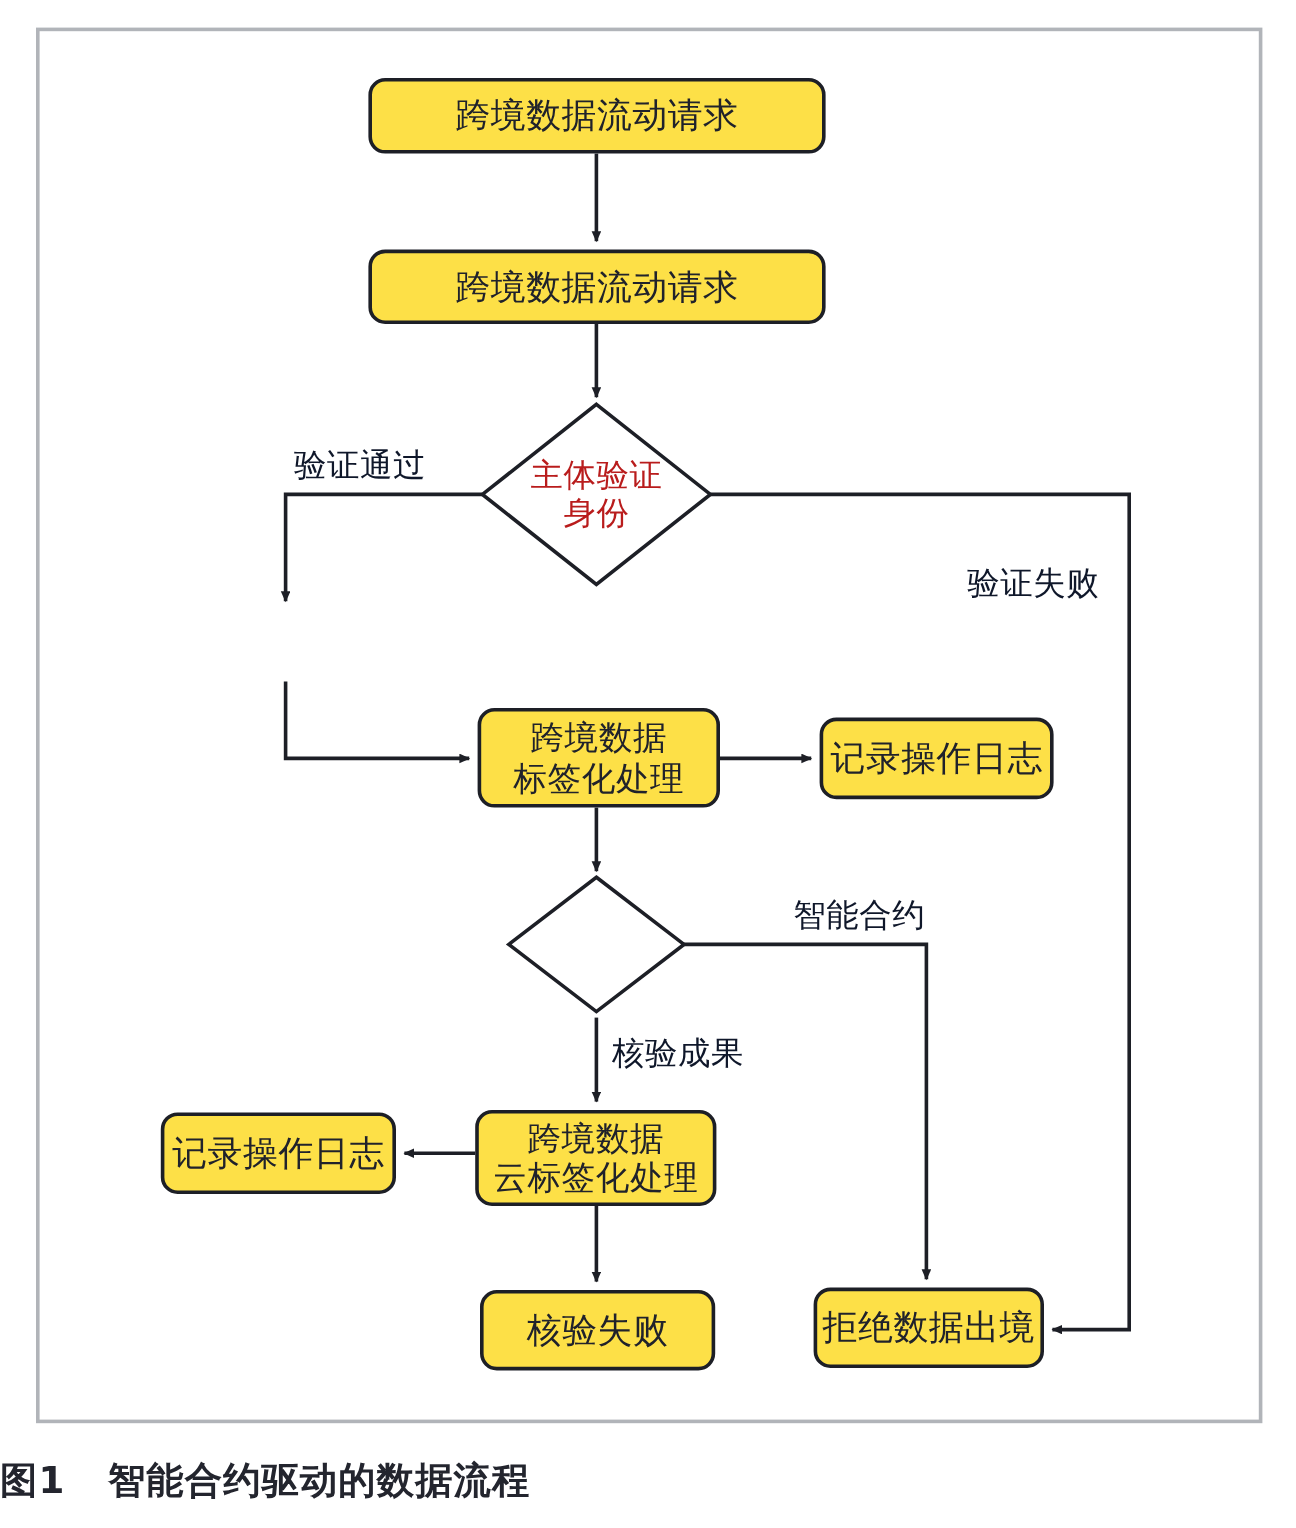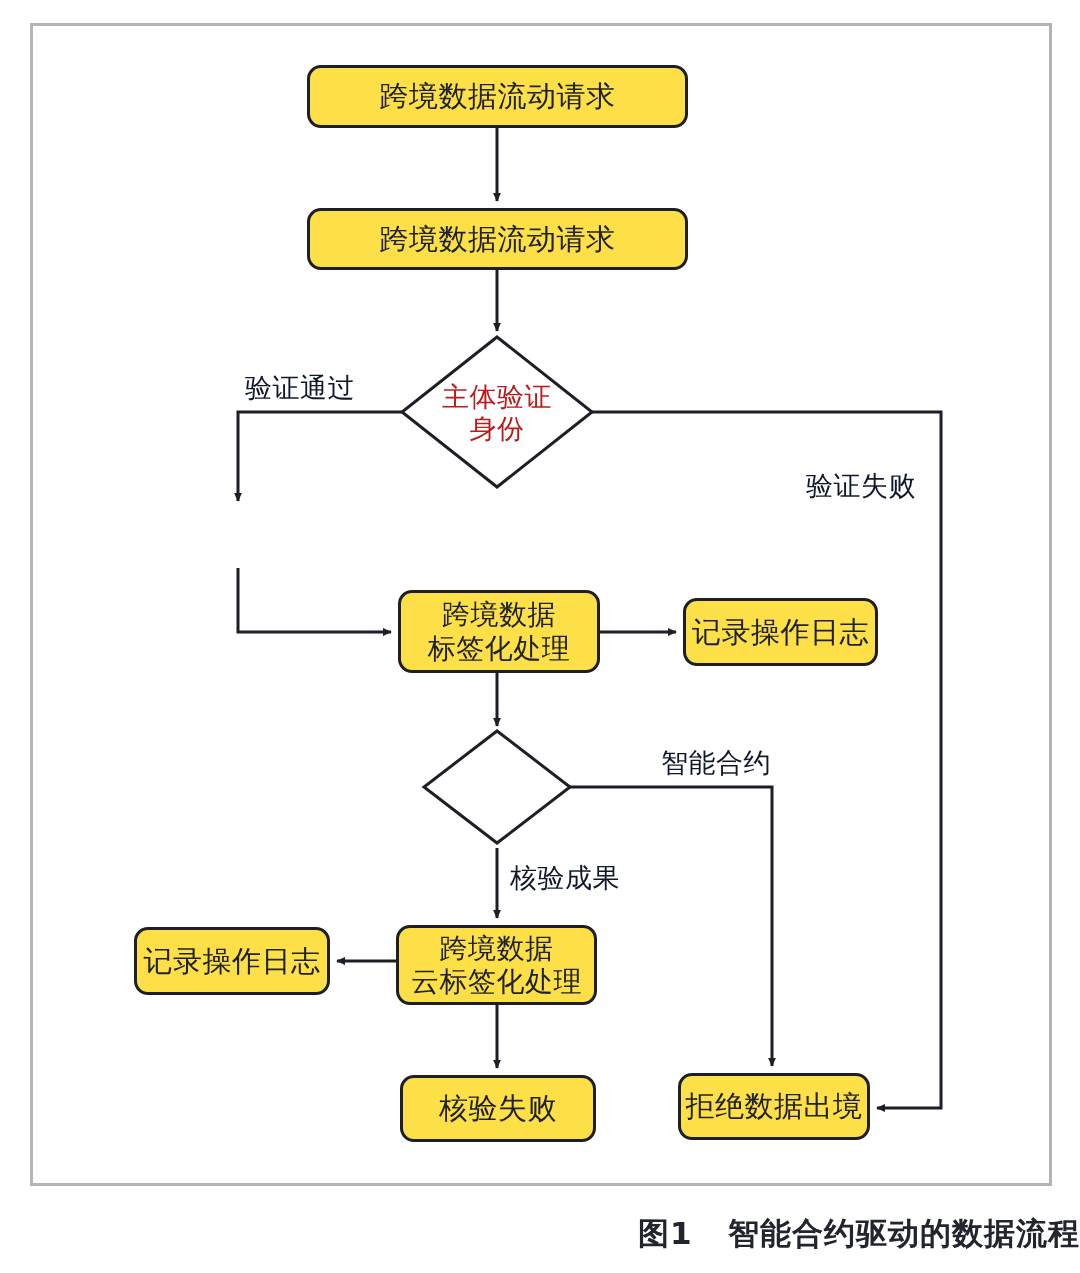--- a/index.html
+++ b/index.html
@@ -71,21 +71,21 @@
     color: #0f172a;
     font-size: 27px;
     letter-spacing: 0.5px;
     white-space: nowrap;
   }
   #caption {
     position: absolute;
     left: 0;
     top: 1213px;
     width: 1080px;
-    text-align: right;
+    text-align: left;
     font-family: "DejaVu Sans", "Liberation Sans", sans-serif;
     font-weight: 700;
     font-size: 31px;
     color: #23252e;
     letter-spacing: 1px;
     white-space: pre;
   }
 </style>
 </head>
 <body>

